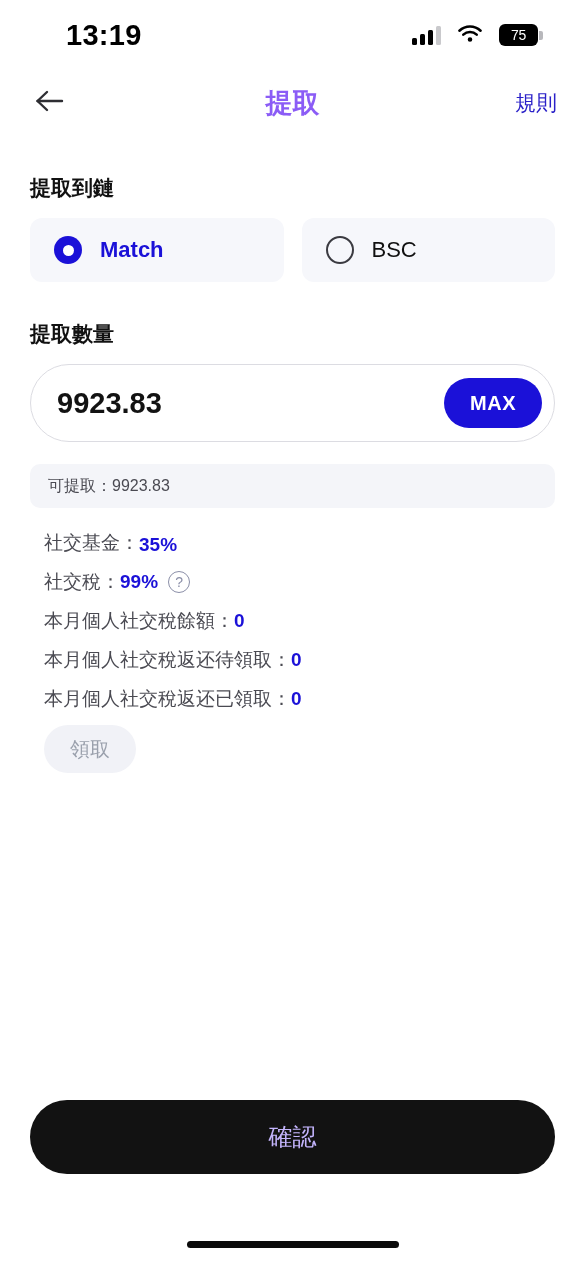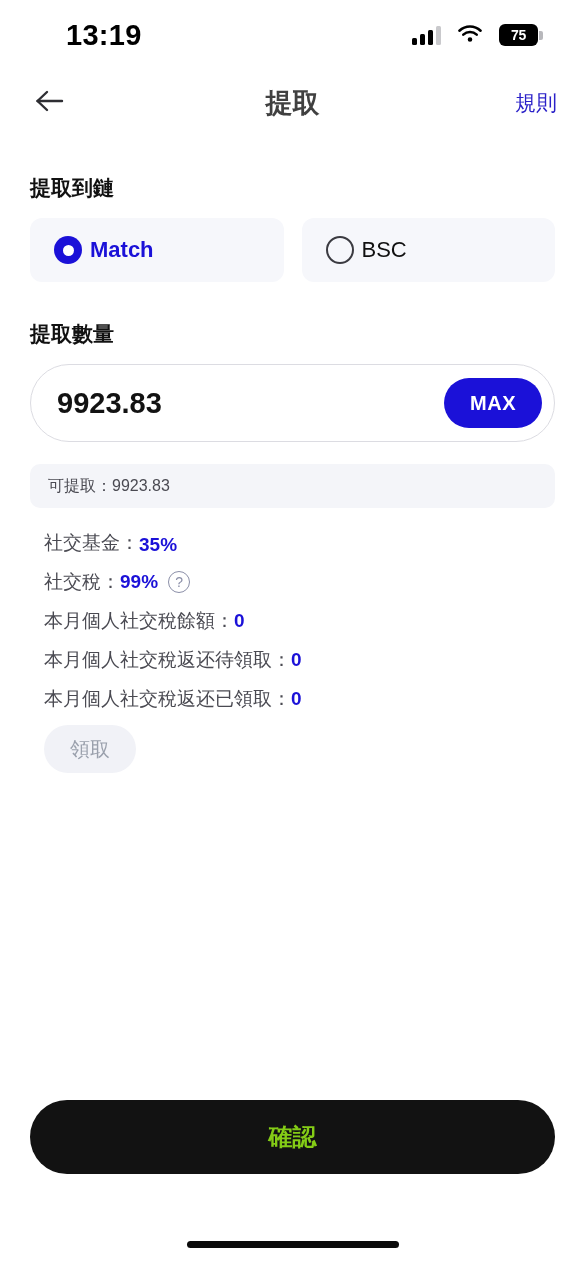--- a/index.html
+++ b/index.html
@@ -56,21 +56,21 @@
     width:44px;height:22px;
     display:flex;align-items:center;
   }
   .battery-body{
     width:40px;height:22px;
     background:#000;
     border-radius:6px;
     display:flex;align-items:center;justify-content:center;
     color:#fff;
     font-size:14px;
-    font-weight:bold;
+    font-weight:normal;
     letter-spacing:-0.3px;
   }
   .battery-cap{
     width:4px;height:9px;
     background:#b8b8bc;
     border-radius:0 2px 2px 0;
     margin-left:1px;
   }
 
   
@@ -85,21 +85,21 @@
     width:44px;height:44px;
     display:flex;align-items:center;justify-content:center;
     cursor:pointer;
   }
   .nav-title{
     position:absolute;
     left:0;right:0;
     text-align:center;
     font-size:27px;
     font-weight:bold;
-    color:#404040;
+    color:#8b5cf6;
     pointer-events:none;
   }
   .nav-action{
     margin-left:auto;
     font-size:21px;
     color:#2a20c8;
     cursor:pointer;
     z-index:2;
   }
 
@@ -120,21 +120,21 @@
     gap:18px;
   }
   .chain-opt{
     flex:1;
     height:64px;
     background:#f6f7fb;
     border-radius:12px;
     display:flex;
     align-items:center;
     padding:0 24px;
-    gap:8px;
+    gap:18px;
     cursor:pointer;
   }
   .radio{
     width:28px;height:28px;
     border-radius:50%;
     flex:none;
     display:flex;align-items:center;justify-content:center;
   }
   .radio.on{
     background:#1b11d8;
@@ -246,25 +246,25 @@
     font-family:inherit;
   }
 
   
   .confirm-btn{
     position:absolute;
     left:30px;right:30px;
     bottom:92px;
     height:74px;
     background:#121212;
-    color:#84cc16;
+    color:#c4b5fd;
     border:none;
     border-radius:38px;
     font-size:24px;
-    font-weight:bold;
+    font-weight:normal;
     cursor:pointer;
     font-family:inherit;
   }
   .home-indicator{
     position:absolute;
     bottom:18px;
     left:50%;
     transform:translateX(-50%);
     width:212px;height:7px;
     background:#0a0a0a;

